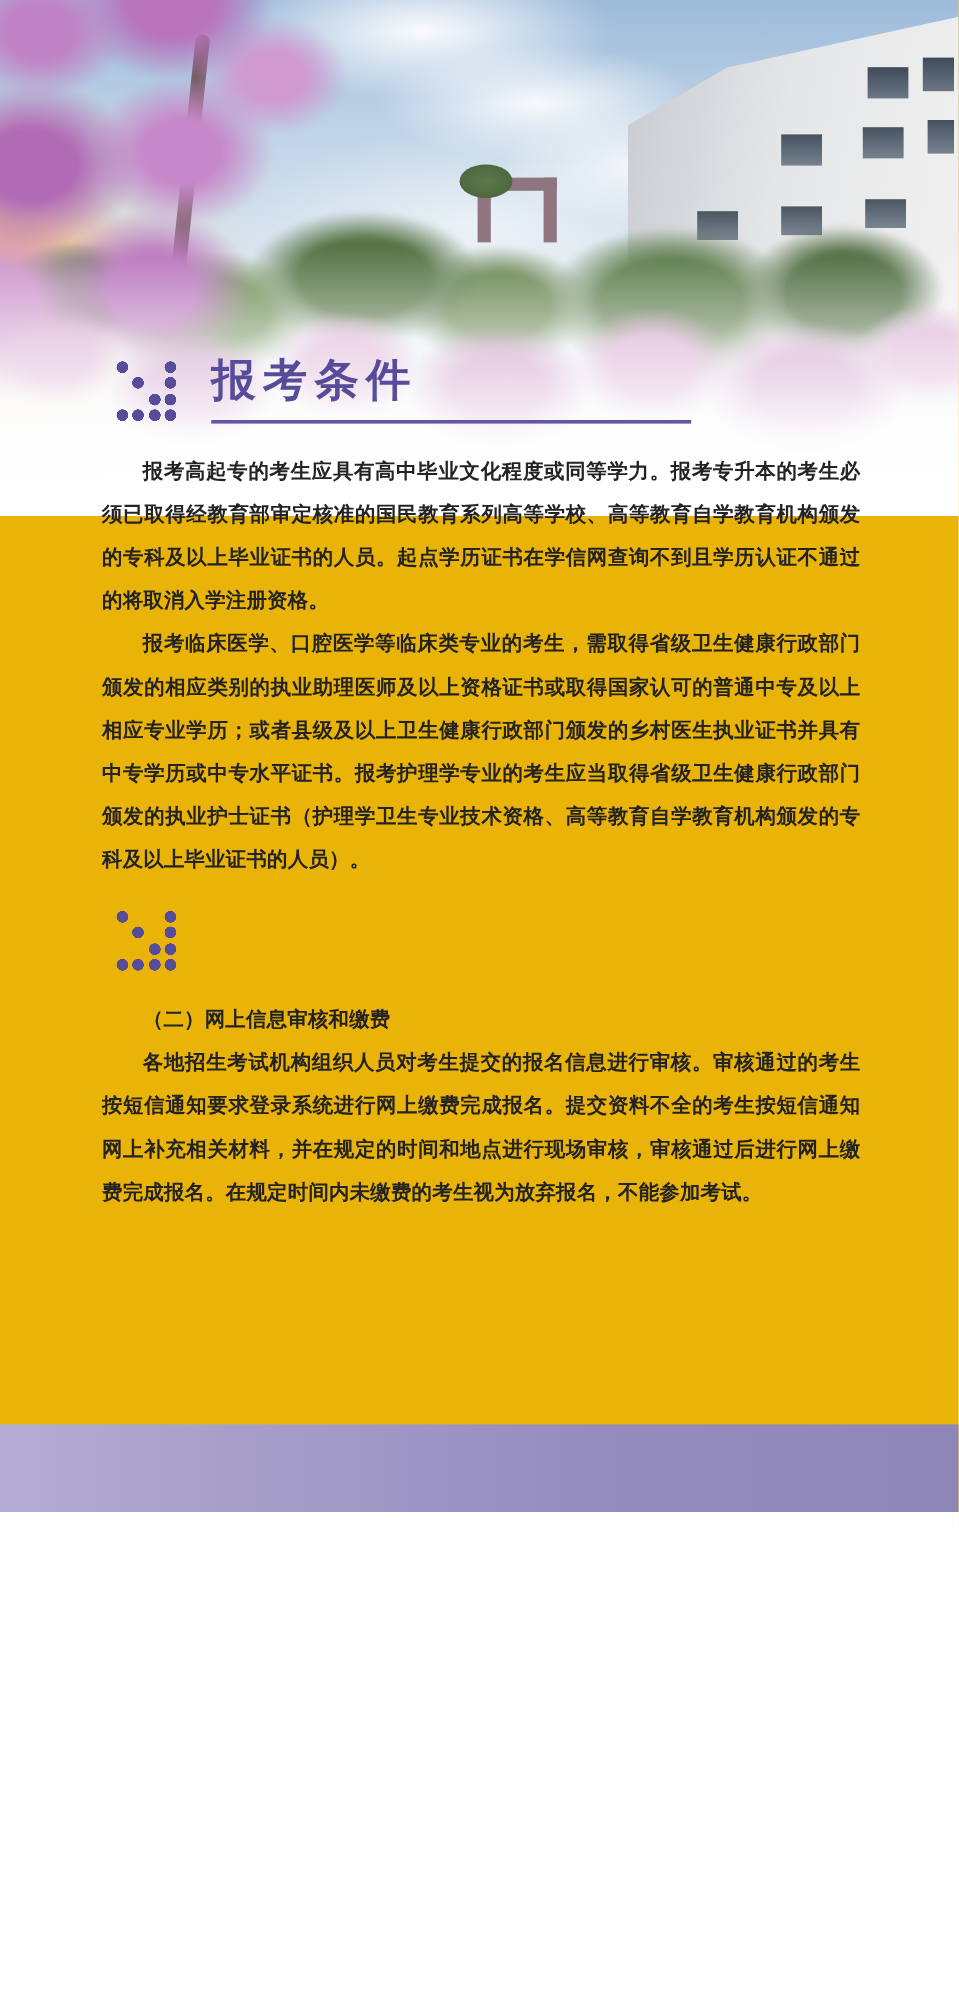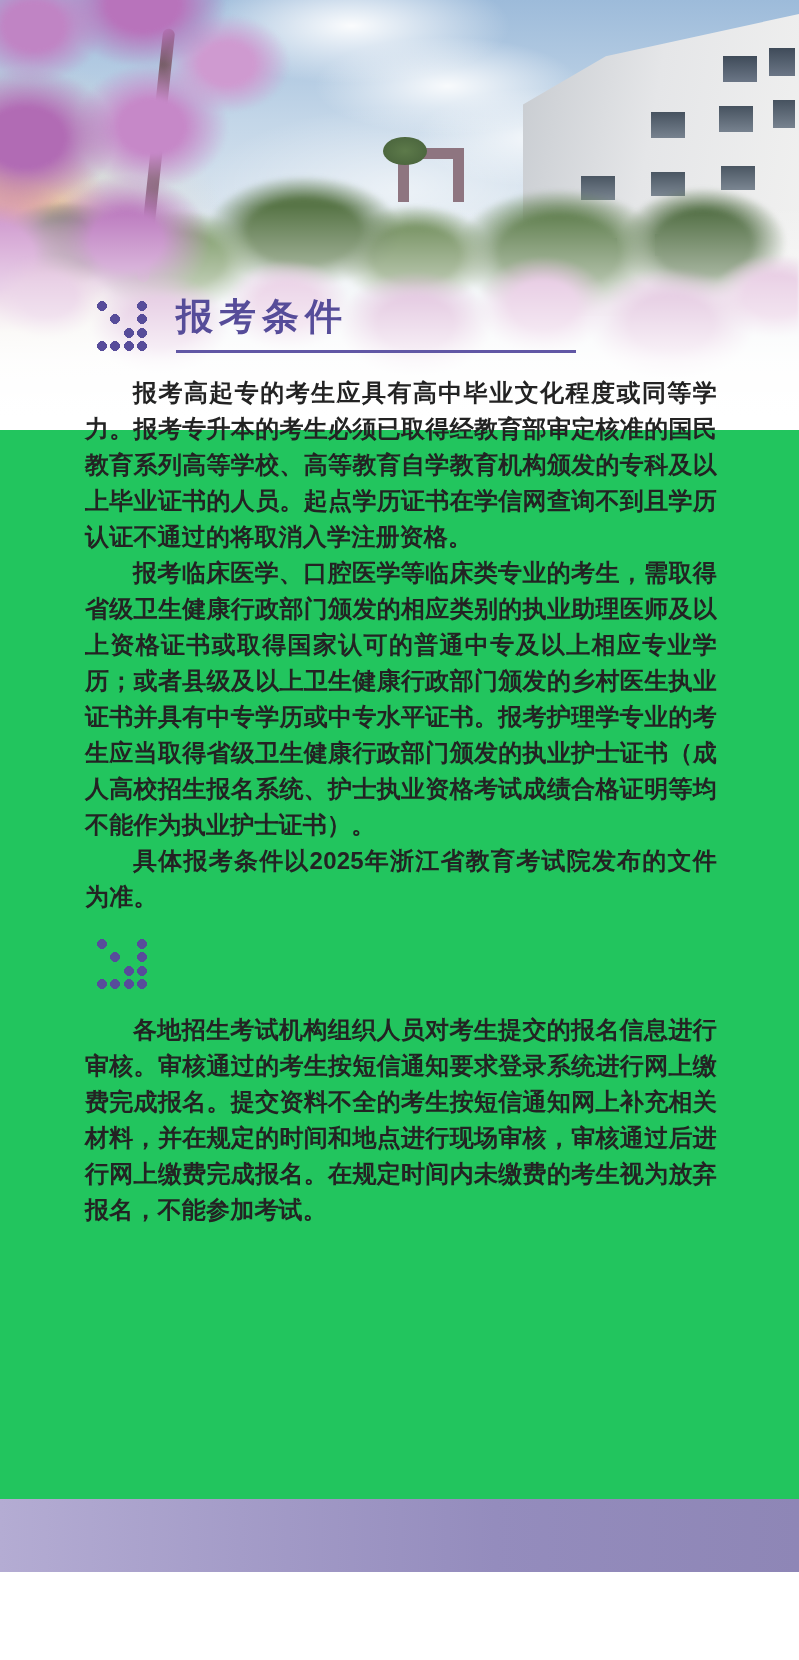--- a/index.html
+++ b/index.html
@@ -1,21 +1,21 @@
 <!DOCTYPE html>
 <html><head>
 <meta charset="utf-8">
 <style>
   * { margin:0; padding:0; box-sizing:border-box; }
   html,body { background:#ffffff; }
   body{
     width:799px; height:1660px; margin:0 auto; position:relative;
     font-family:"Liberation Sans","DejaVu Sans",sans-serif;
   }
-  .page{ position:relative; width:799px; height:1572px; overflow:hidden; background:#22c55e; }
+  .page{ position:relative; width:799px; height:1260px; overflow:hidden; background:#eab308; }
 
   
   .hero{ position:relative; width:799px; height:430px; overflow:hidden; }
   .hero > div{ position:absolute; }
   .hero-sky{ inset:0;
     background:linear-gradient(180deg,#9dbbda 0%,#c3d6e8 28%,#e2eaf1 58%,#f2f2f1 100%); }
   .hero-clouds{ inset:0;
     background:
       radial-gradient(220px 80px at 44% 6%, rgba(255,255,255,.95), transparent 72%),
       radial-gradient(190px 70px at 56% 20%, rgba(255,255,255,.9), transparent 70%),
@@ -89,21 +89,21 @@
       radial-gradient(5px 5px at 47px 34px, #574c9a 95%, transparent),
       radial-gradient(5px 5px at 7px 47px,  #574c9a 95%, transparent),
       radial-gradient(5px 5px at 20px 47px, #574c9a 95%, transparent),
       radial-gradient(5px 5px at 34px 47px, #574c9a 95%, transparent),
       radial-gradient(5px 5px at 47px 47px, #574c9a 95%, transparent); }
   .title-wrap{ display:flex; flex-direction:column; }
   .sec-title{ font-size:37px; line-height:44px; font-weight:bold; color:#564c99; letter-spacing:6px; }
   .title-underline{ width:400px; height:3px; background:#6157a5; margin-top:11px; }
 
   .sec-body p{
-    font-size:24px; line-height:36px; font-weight:600; color:#232323;
+    font-size:17px; line-height:36px; font-weight:600; color:#232323;
     text-align:justify; text-indent:2em; letter-spacing:0.2px;
   }
   .section + .section{ margin-top:18px; }
 
   
   .footer-bar{ position:absolute; left:0; bottom:0; width:799px; height:73px;
     background:linear-gradient(90deg,#b4acd3 0%,#a49cc8 30%,#948cbd 62%,#8e86b6 100%); }
 </style>
 </head>
 <body>
@@ -128,30 +128,30 @@
     <section class="section">
       <div class="sec-header">
         <span class="dots-icon"></span>
         <div class="title-wrap">
           <h2 class="sec-title">报考条件</h2>
           <div class="title-underline"></div>
         </div>
       </div>
       <div class="sec-body">
         <p>报考高起专的考生应具有高中毕业文化程度或同等学力。报考专升本的考生必须已取得经教育部审定核准的国民教育系列高等学校、高等教育自学教育机构颁发的专科及以上毕业证书的人员。起点学历证书在学信网查询不到且学历认证不通过的将取消入学注册资格。</p>
-        <p>报考临床医学、口腔医学等临床类专业的考生，需取得省级卫生健康行政部门颁发的相应类别的执业助理医师及以上资格证书或取得国家认可的普通中专及以上相应专业学历；或者县级及以上卫生健康行政部门颁发的乡村医生执业证书并具有中专学历或中专水平证书。报考护理学专业的考生应当取得省级卫生健康行政部门颁发的执业护士证书（成人高校招生报名系统、护士执业资格考试成绩合格证明等均不能作为执业护士证书）。</p>
-        <p>具体报考条件以2025年浙江省教育考试院发布的文件为准。</p>
+        <p>报考临床医学、口腔医学等临床类专业的考生，需取得省级卫生健康行政部门颁发的相应类别的执业助理医师及以上资格证书或取得国家认可的普通中专及以上相应专业学历；或者县级及以上卫生健康行政部门颁发的乡村医生执业证书并具有中专学历或中专水平证书。报考护理学专业的考生应当取得省级卫生健康行政部门颁发的执业护士证书（护理学卫生专业技术资格、高等教育自学教育机构颁发的专科及以上毕业证书的人员）。</p>
       </div>
     </section>
 
     <section class="section">
       <div class="sec-header">
         <span class="dots-icon"></span>
       </div>
       <div class="sec-body">
+        <p>（二）网上信息审核和缴费</p>
         <p>各地招生考试机构组织人员对考生提交的报名信息进行审核。审核通过的考生按短信通知要求登录系统进行网上缴费完成报名。提交资料不全的考生按短信通知网上补充相关材料，并在规定的时间和地点进行现场审核，审核通过后进行网上缴费完成报名。在规定时间内未缴费的考生视为放弃报名，不能参加考试。</p>
       </div>
     </section>
 
   </main>
 
   <footer class="footer-bar"></footer>
 </div>
 
 </body></html>

